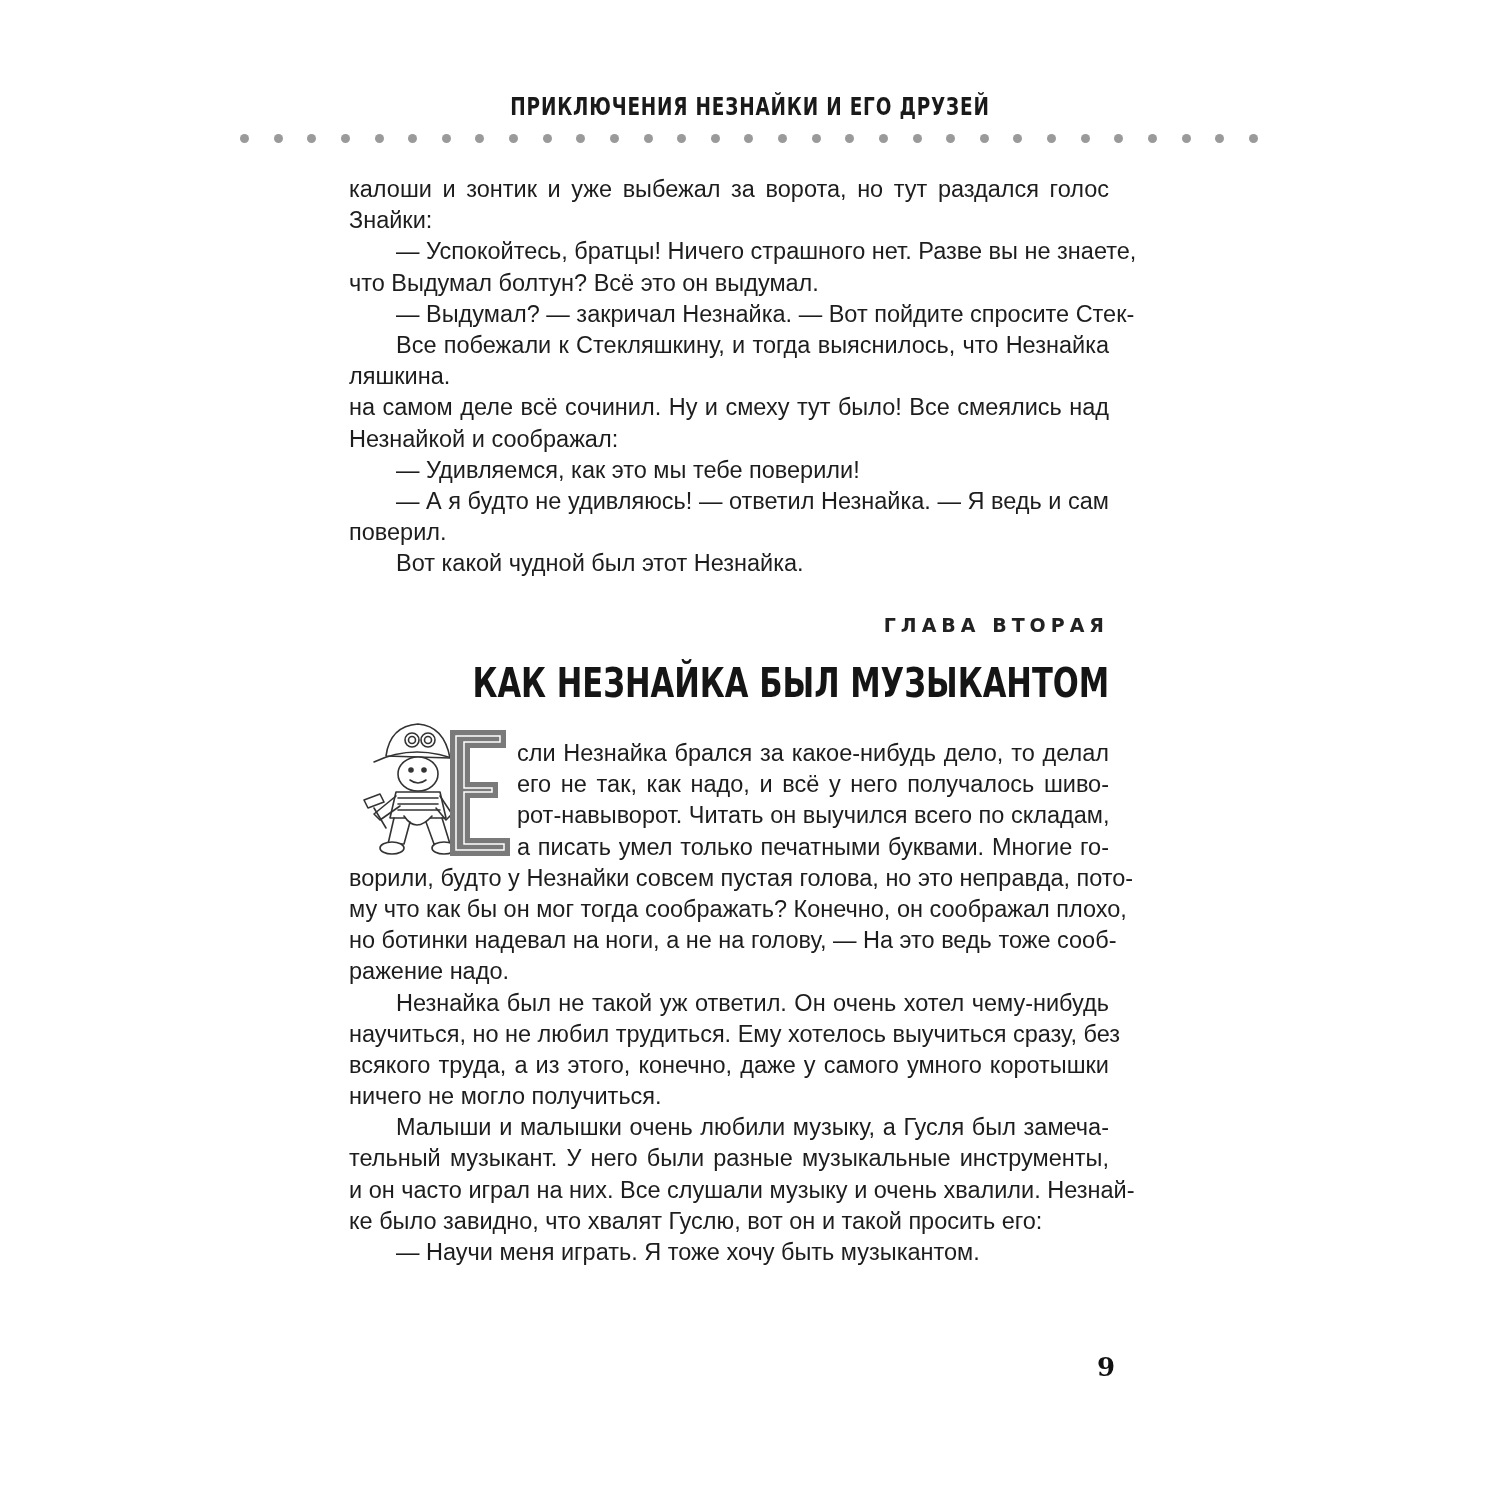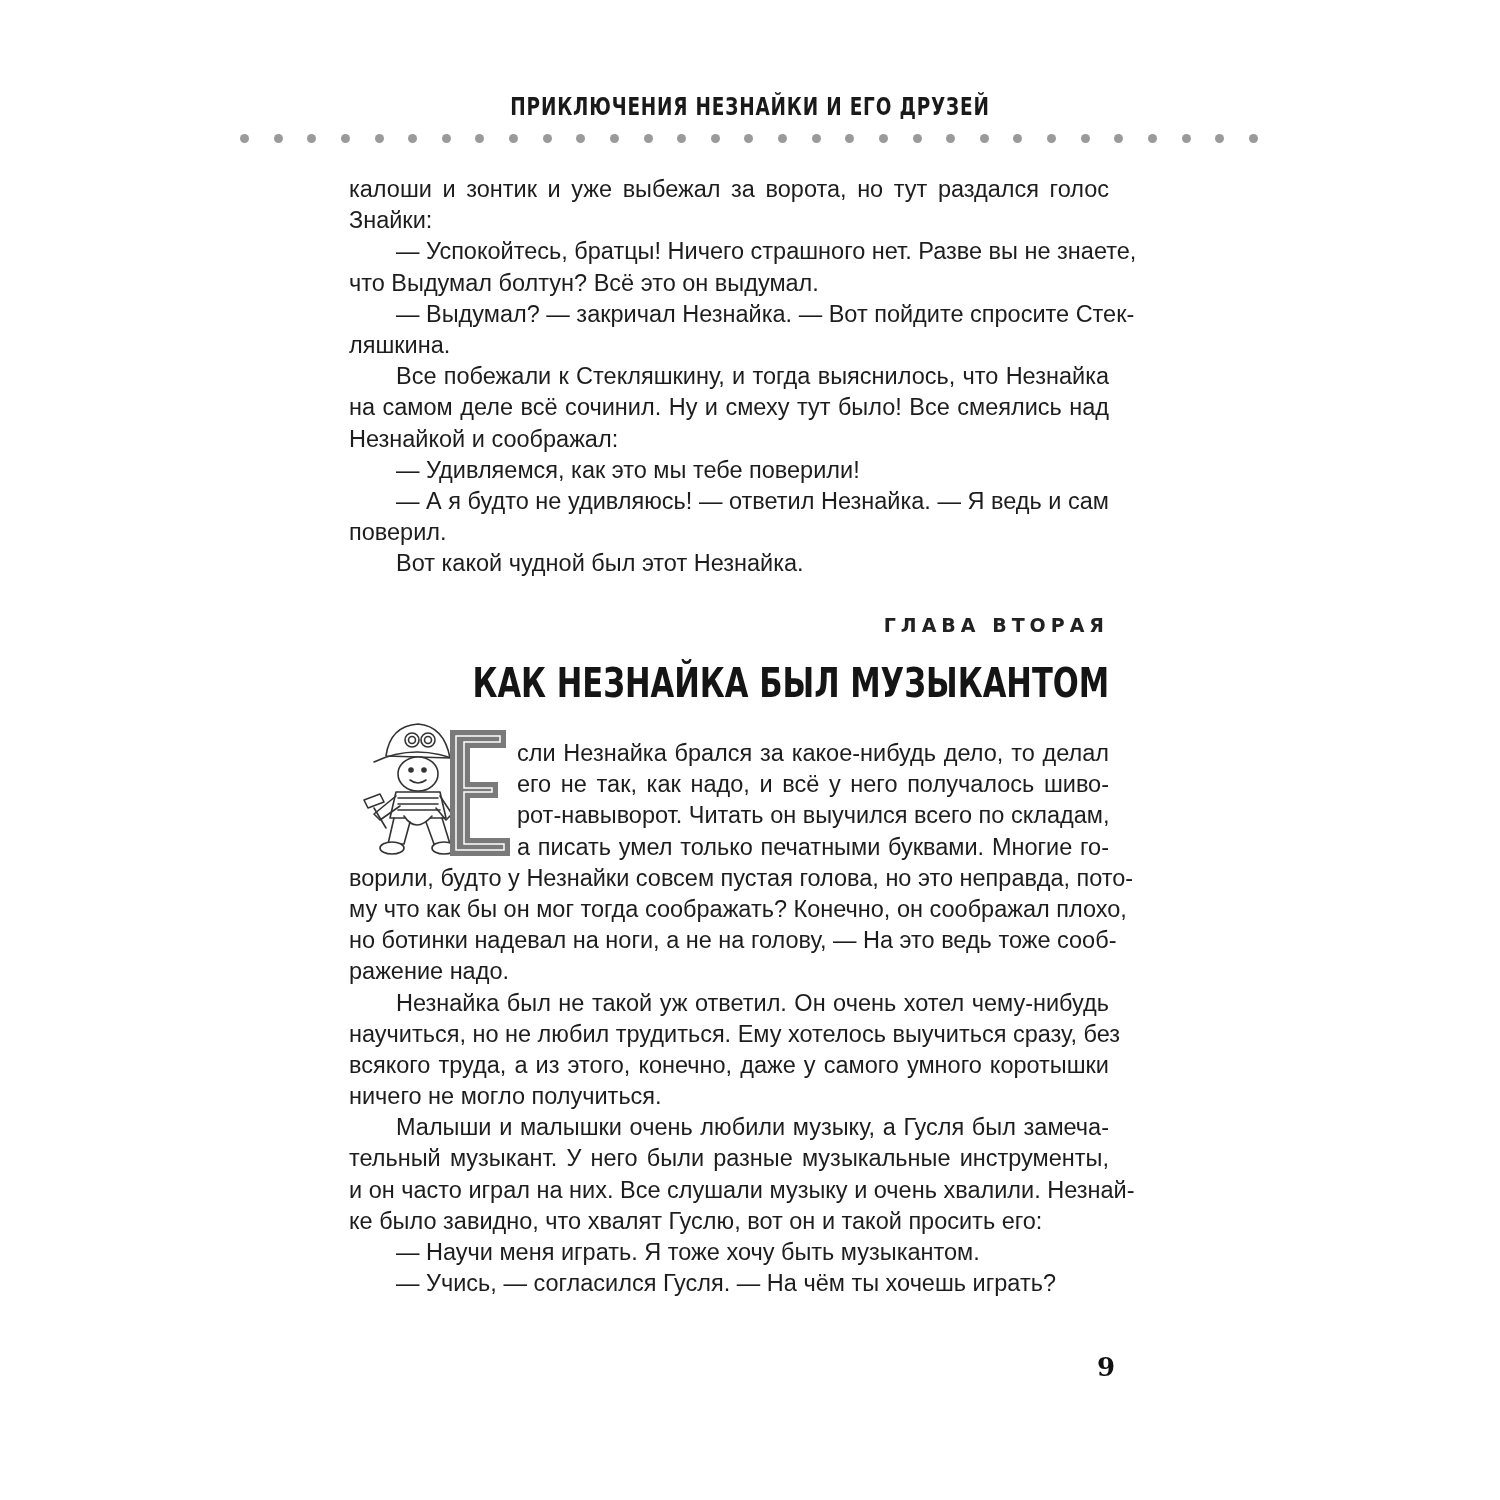--- a/index.html
+++ b/index.html
@@ -59,22 +59,22 @@
       <span></span>
       <span></span>
     </div>
 
   <div class="text" id="sec1" style="top:174px;">
       <span class="line">калоши и зонтик и уже выбежал за ворота, но тут раздался голос</span>
       <span class="line last">Знайки:</span>
       <span class="line indent">— Успокойтесь, братцы! Ничего страшного нет. Разве вы не знаете,</span>
       <span class="line last">что Выдумал болтун? Всё это он выдумал.</span>
       <span class="line indent">— Выдумал? — закричал Незнайка. — Вот пойдите спросите Стек-</span>
+      <span class="line indent">Все побежали к Стекляшкину, и тогда выяснилось, что Незнайка</span>
       <span class="line last">ляшкина.</span>
-      <span class="line indent">Все побежали к Стекляшкину, и тогда выяснилось, что Незнайка</span>
       <span class="line">на самом деле всё сочинил. Ну и смеху тут было! Все смеялись над</span>
       <span class="line last">Незнайкой и соображал:</span>
       <span class="line indent last">— Удивляемся, как это мы тебе поверили!</span>
       <span class="line indent">— А я будто не удивляюсь! — ответил Незнайка. — Я ведь и сам</span>
       <span class="line last">поверил.</span>
       <span class="line indent last">Вот какой чудной был этот Незнайка.</span>
     </div>
 
   <div class="chapter-label">ГЛАВА ВТОРАЯ</div>
   <div class="chapter-title">КАК НЕЗНАЙКА БЫЛ МУЗЫКАНТОМ</div>
@@ -130,17 +130,16 @@
       <span class="line last">ражение надо.</span>
       <span class="line indent">Незнайка был не такой уж ответил. Он очень хотел чему-нибудь</span>
       <span class="line">научиться, но не любил трудиться. Ему хотелось выучиться сразу, без</span>
       <span class="line">всякого труда, а из этого, конечно, даже у самого умного коротышки</span>
       <span class="line last">ничего не могло получиться.</span>
       <span class="line indent">Малыши и малышки очень любили музыку, а Гусля был замеча-</span>
       <span class="line">тельный музыкант. У него были разные музыкальные инструменты,</span>
       <span class="line">и он часто играл на них. Все слушали музыку и очень хвалили. Незнай-</span>
       <span class="line last">ке было завидно, что хвалят Гуслю, вот он и такой просить его:</span>
       <span class="line indent last">— Научи меня играть. Я тоже хочу быть музыкантом.</span>
-      <span class="line indent last">— Учись, — согласился Гусля. — На чём ты хочешь играть?</span>
     </div>
 
   <div class="page-number">9</div>
 </div>
 
 </body></html>

